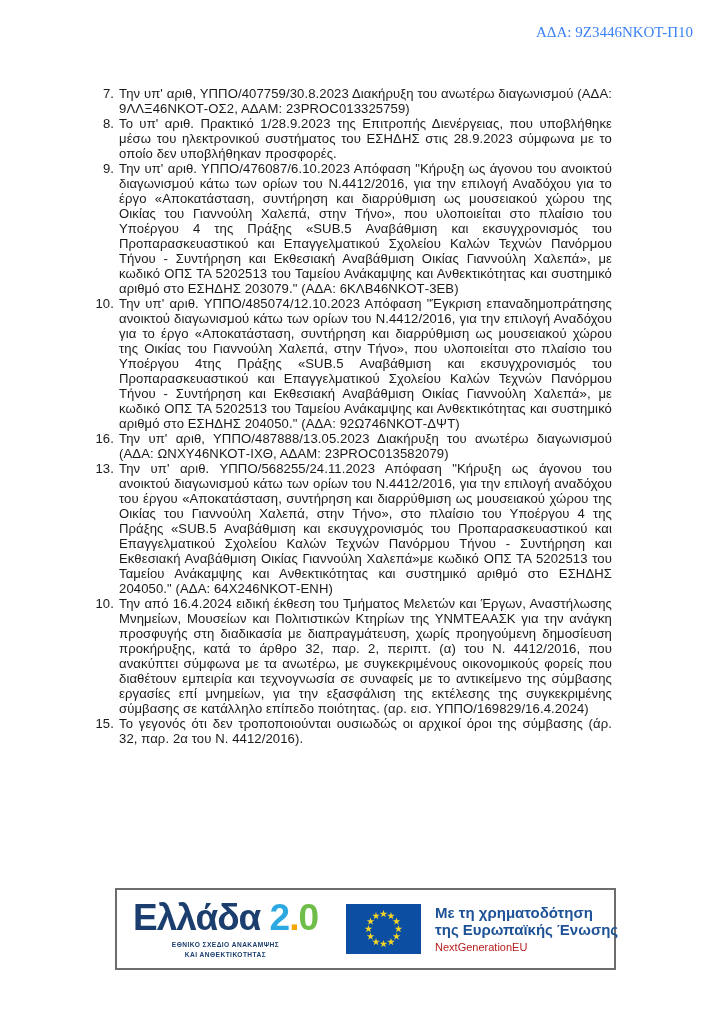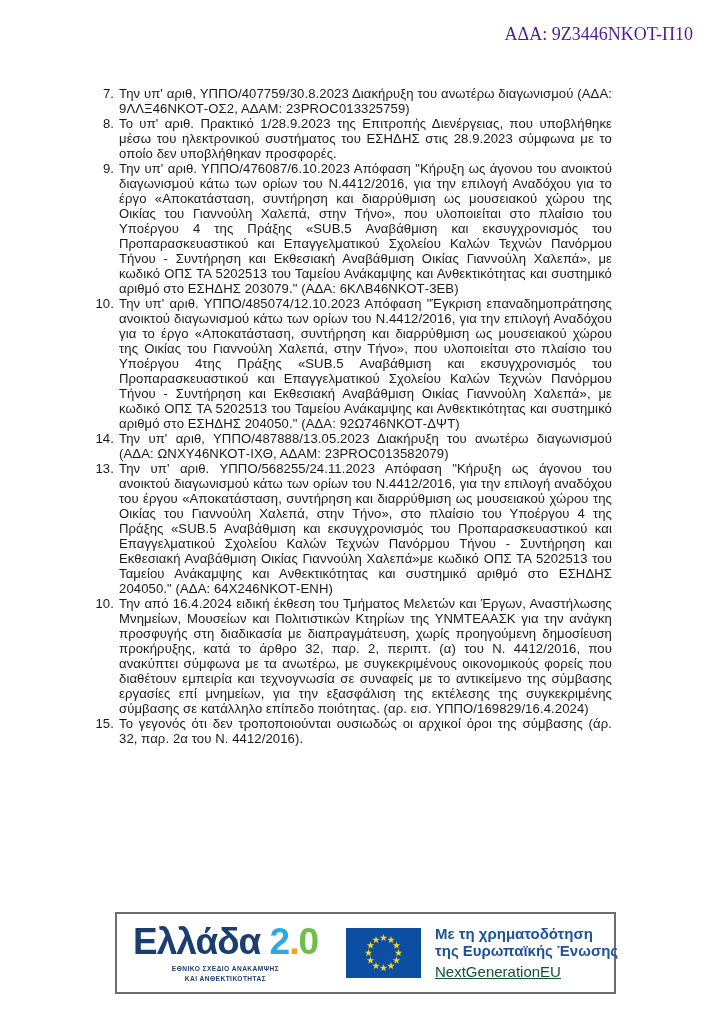--- a/index.html
+++ b/index.html
@@ -13,22 +13,22 @@
     height: 1024px;
     overflow: hidden;
     font-family: "Liberation Sans", sans-serif;
     color: #1a1a1a;
   }
   .ada-code {
     position: absolute;
     top: 24px;
     right: 32px;
     font-family: "Liberation Serif", serif;
-    font-size: 18px;
-    color: #4c1d95;
+    font-size: 15px;
+    color: #3b82f6;
     white-space: nowrap;
   }
   .list {
     position: absolute;
     left: 94px;
     top: 86px;
     width: 518px;
     font-size: 13.1px;
     line-height: 15px;
     letter-spacing: 0.1px;
@@ -51,21 +51,20 @@
     position: absolute;
     left: 115px;
     top: 888px;
     width: 501px;
     height: 82px;
     box-sizing: border-box;
     border: 2px solid #6d6d6d;
     background: #ffffff;
     display: flex;
     align-items: center;
-    margin-top: 24px;
   }
   .greece-logo {
     margin-left: 16px;
     text-align: center;
     line-height: 1;
   }
   .gr-word-row {
     font-weight: bold;
     font-size: 37px;
     letter-spacing: -1px;
@@ -92,25 +91,24 @@
     margin-left: 14px;
   }
   .eu-fund {
     font-weight: bold;
     color: #1d5297;
     font-size: 15px;
     line-height: 1.12;
     white-space: nowrap;
   }
   .eu-ng {
-    color: #14532d;
-    font-size: 15px;
+    color: #b91c1c;
+    font-size: 11px;
     margin-top: 3px;
     white-space: nowrap;
-    text-decoration: underline;
   }
 </style>
 </head>
 <body>
 
 <div class="ada-code">ΑΔΑ: 9Z3446NKOT-Π10</div>
 
 <div class="list">
   <div class="li">
     <span class="num">7.</span>
@@ -122,21 +120,21 @@
   </div>
   <div class="li">
     <span class="num">9.</span>
     <span class="txt">Την υπ' αριθ. ΥΠΠΟ/476087/6.10.2023 Απόφαση "Κήρυξη ως άγονου του ανοικτού διαγωνισμού κάτω των ορίων του Ν.4412/2016, για την επιλογή Αναδόχου για το έργο «Αποκατάσταση, συντήρηση και διαρρύθμιση ως μουσειακού χώρου της Οικίας του Γιαννούλη Χαλεπά, στην Τήνο», που υλοποιείται στο πλαίσιο του Υποέργου 4 της Πράξης «SUB.5 Αναβάθμιση και εκσυγχρονισμός του Προπαρασκευαστικού και Επαγγελματικού Σχολείου Καλών Τεχνών Πανόρμου Τήνου - Συντήρηση και Εκθεσιακή  Αναβάθμιση Οικίας Γιαννούλη Χαλεπά», με κωδικό ΟΠΣ ΤΑ 5202513 του Ταμείου Ανάκαμψης και Ανθεκτικότητας και συστημικό αριθμό στο ΕΣΗΔΗΣ 203079." (ΑΔΑ: 6ΚΛΒ46ΝΚΟΤ-3ΕΒ)</span>
   </div>
   <div class="li">
     <span class="num">10.</span>
     <span class="txt">Την υπ' αριθ. ΥΠΠΟ/485074/12.10.2023 Απόφαση "Έγκριση επαναδημοπράτησης ανοικτού διαγωνισμού κάτω των ορίων του Ν.4412/2016, για την επιλογή Αναδόχου για το έργο «Αποκατάσταση, συντήρηση και διαρρύθμιση ως μουσειακού χώρου της Οικίας του Γιαννούλη Χαλεπά, στην Τήνο», που υλοποιείται στο πλαίσιο του Υποέργου 4της Πράξης «SUB.5 Αναβάθμιση και εκσυγχρονισμός του Προπαρασκευαστικού και Επαγγελματικού Σχολείου Καλών Τεχνών Πανόρμου Τήνου - Συντήρηση και Εκθεσιακή Αναβάθμιση Οικίας Γιαννούλη Χαλεπά», με κωδικό ΟΠΣ ΤΑ 5202513 του Ταμείου Ανάκαμψης και Ανθεκτικότητας και συστημικό αριθμό στο ΕΣΗΔΗΣ 204050." (ΑΔΑ: 92Ω746ΝΚΟΤ-ΔΨΤ)</span>
   </div>
   <div class="li">
-    <span class="num">14.</span>
+    <span class="num">16.</span>
     <span class="txt">Την υπ' αριθ, ΥΠΠΟ/487888/13.05.2023 Διακήρυξη του ανωτέρω διαγωνισμού (ΑΔΑ: ΩΝΧΥ46ΝΚΟΤ-ΙΧΘ, ΑΔΑΜ: 23PROC013582079)</span>
   </div>
   <div class="li">
     <span class="num">13.</span>
     <span class="txt">Την υπ' αριθ. ΥΠΠΟ/568255/24.11.2023 Απόφαση "Κήρυξη ως άγονου του ανοικτού διαγωνισμού κάτω των ορίων του Ν.4412/2016, για την επιλογή αναδόχου του έργου «Αποκατάσταση, συντήρηση και διαρρύθμιση ως μουσειακού χώρου της Οικίας του Γιαννούλη Χαλεπά, στην Τήνο», στο πλαίσιο του Υποέργου 4 της Πράξης «SUB.5 Αναβάθμιση και εκσυγχρονισμός του Προπαρασκευαστικού και Επαγγελματικού Σχολείου Καλών Τεχνών Πανόρμου Τήνου - Συντήρηση και Εκθεσιακή  Αναβάθμιση Οικίας Γιαννούλη Χαλεπά»με κωδικό ΟΠΣ ΤΑ 5202513 του Ταμείου Ανάκαμψης και Ανθεκτικότητας και συστημικό αριθμό στο ΕΣΗΔΗΣ 204050." (ΑΔΑ: 64Χ246ΝΚΟΤ-ΕΝΗ)</span>
   </div>
   <div class="li">
     <span class="num">10.</span>
     <span class="txt">Την από 16.4.2024 ειδική έκθεση του Τμήματος Μελετών και Έργων, Αναστήλωσης Μνημείων, Μουσείων και Πολιτιστικών Κτηρίων της ΥΝΜΤΕΑΑΣΚ για την ανάγκη προσφυγής στη διαδικασία με διαπραγμάτευση, χωρίς προηγούμενη δημοσίευση προκήρυξης, κατά το άρθρο 32, παρ. 2, περιπτ. (α) του Ν. 4412/2016, που ανακύπτει σύμφωνα με τα ανωτέρω, με συγκεκριμένους οικονομικούς φορείς που διαθέτουν εμπειρία και τεχνογνωσία σε συναφείς με το αντικείμενο της σύμβασης εργασίες επί μνημείων, για την εξασφάλιση της εκτέλεσης της συγκεκριμένης σύμβασης σε κατάλληλο επίπεδο ποιότητας. (αρ. εισ. ΥΠΠΟ/169829/16.4.2024)</span>
   </div>

